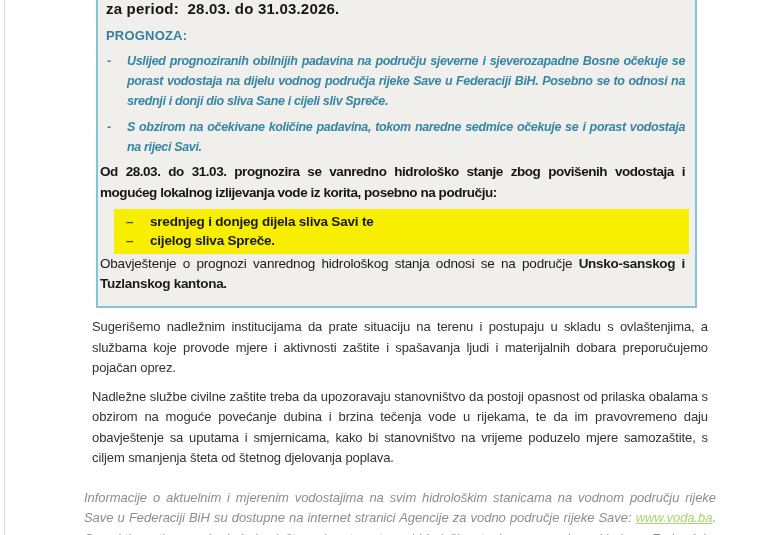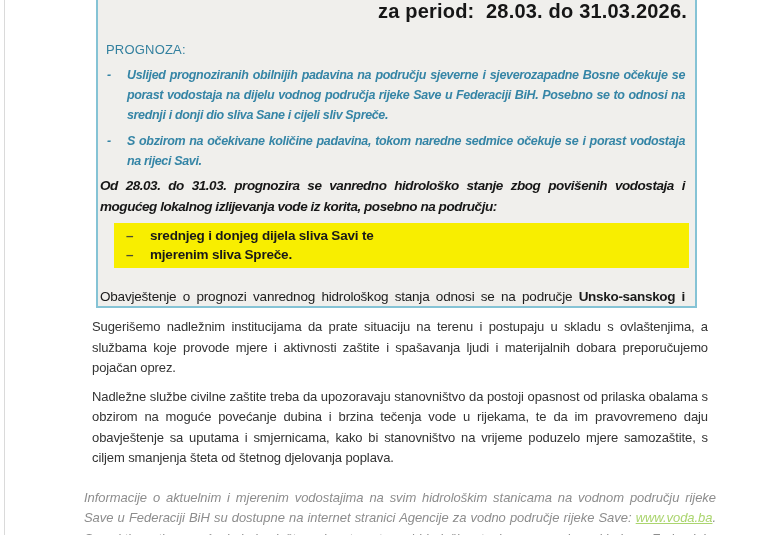--- a/index.html
+++ b/index.html
@@ -9,45 +9,45 @@
   }
   .page-edge{position:absolute;left:4px;top:0;width:1px;height:535px;background:#dadada;}
 
   
   .forecast-box{
     position:absolute;left:96px;top:-14px;width:601px;height:322px;
     box-sizing:border-box;background:#f0efec;border:2px solid #85c3d5;
     padding:0 8px;overflow:hidden;
   }
   .box-title{
-    margin:12px 0 0 0;text-align:right;font-weight:bold;font-size:20px;
+    margin:12px 0 0 0;text-align:left;font-weight:bold;font-size:15px;
     color:#161616;white-space:pre;letter-spacing:.2px;
   }
   .prognoza-label{
-    margin:19px 0 0 0;font-weight:normal;font-size:13px;color:#33809f;letter-spacing:.2px;
+    margin:11px 0 0 0;font-weight:bold;font-size:13px;color:#33809f;letter-spacing:.2px;
   }
   .bullet{
     display:flex;margin:8px 2px 0 1px;color:#3585a6;
     font-style:italic;font-weight:bold;font-size:12.5px;line-height:20px;
   }
   .bullet + .bullet{margin-top:6px;}
   .bullet-marker{flex:0 0 20px;}
   .bullet-text{flex:1;text-align:justify;letter-spacing:-.35px;}
   .statement{
     margin:5px 2px 0 -6px;font-weight:bold;font-size:13.5px;line-height:20.5px;
-    color:#161616;text-align:justify;letter-spacing:-.45px;font-style:italic;
+    color:#161616;text-align:justify;letter-spacing:-.45px;
   }
   .highlight{
     margin:6px -2px 0 8px;background:#f8ee00;padding:3px 4px 4px 12px;
   }
   .hl-item{display:flex;font-weight:bold;font-size:13.5px;line-height:19px;color:#191919;}
   .hl-marker{flex:0 0 24px;color:#4d4d33;}
   .hl-text{flex:1;letter-spacing:-.2px;}
   .notice{
-    margin:19px 2px 0 -6px;font-size:13.5px;line-height:20px;color:#1b1b1b;
+    margin:0 2px 0 -6px;font-size:13.5px;line-height:20px;color:#1b1b1b;
     text-align:justify;letter-spacing:-.2px;
   }
   .notice b{letter-spacing:-.3px;}
 
   
   .body-text{position:absolute;left:84px;top:309px;width:632px;}
   .para{
     margin:8px;font-size:13px;line-height:20.5px;color:#333;
     text-align:justify;letter-spacing:-.1px;
   }
@@ -78,21 +78,21 @@
 
     <p class="statement">Od 28.03. do 31.03. prognozira se vanredno hidrološko stanje zbog povišenih vodostaja i mogućeg lokalnog izlijevanja vode iz korita, posebno na području:</p>
 
     <div class="highlight">
       <div class="hl-item">
         <span class="hl-marker">–</span>
         <span class="hl-text">srednjeg i donjeg dijela sliva Savi te</span>
       </div>
       <div class="hl-item">
         <span class="hl-marker">–</span>
-        <span class="hl-text">mjerenim sliva Spreče.</span>
+        <span class="hl-text">cijelog sliva Spreče.</span>
       </div>
     </div>
 
     <p class="notice"><span>Obavještenje o prognozi vanrednog hidrološkog stanja odnosi se na područje </span><b>Unsko-sanskog i Tuzlanskog kantona.</b></p>
   </div>
 
   <div class="body-text">
     <p class="para">Sugerišemo nadležnim institucijama da prate situaciju na terenu i postupaju u skladu s ovlaštenjima, a službama koje provode mjere i aktivnosti zaštite i spašavanja ljudi i materijalnih dobara preporučujemo pojačan oprez.</p>
     <p class="para">Nadležne službe civilne zaštite treba da upozoravaju stanovništvo da postoji opasnost od prilaska obalama s obzirom na moguće povećanje dubina i brzina tečenja vode u rijekama, te da im pravovremeno daju obavještenje sa uputama i smjernicama, kako bi stanovništvo na vrijeme poduzelo mjere samozaštite, s ciljem smanjenja šteta od štetnog djelovanja poplava.</p>
 

